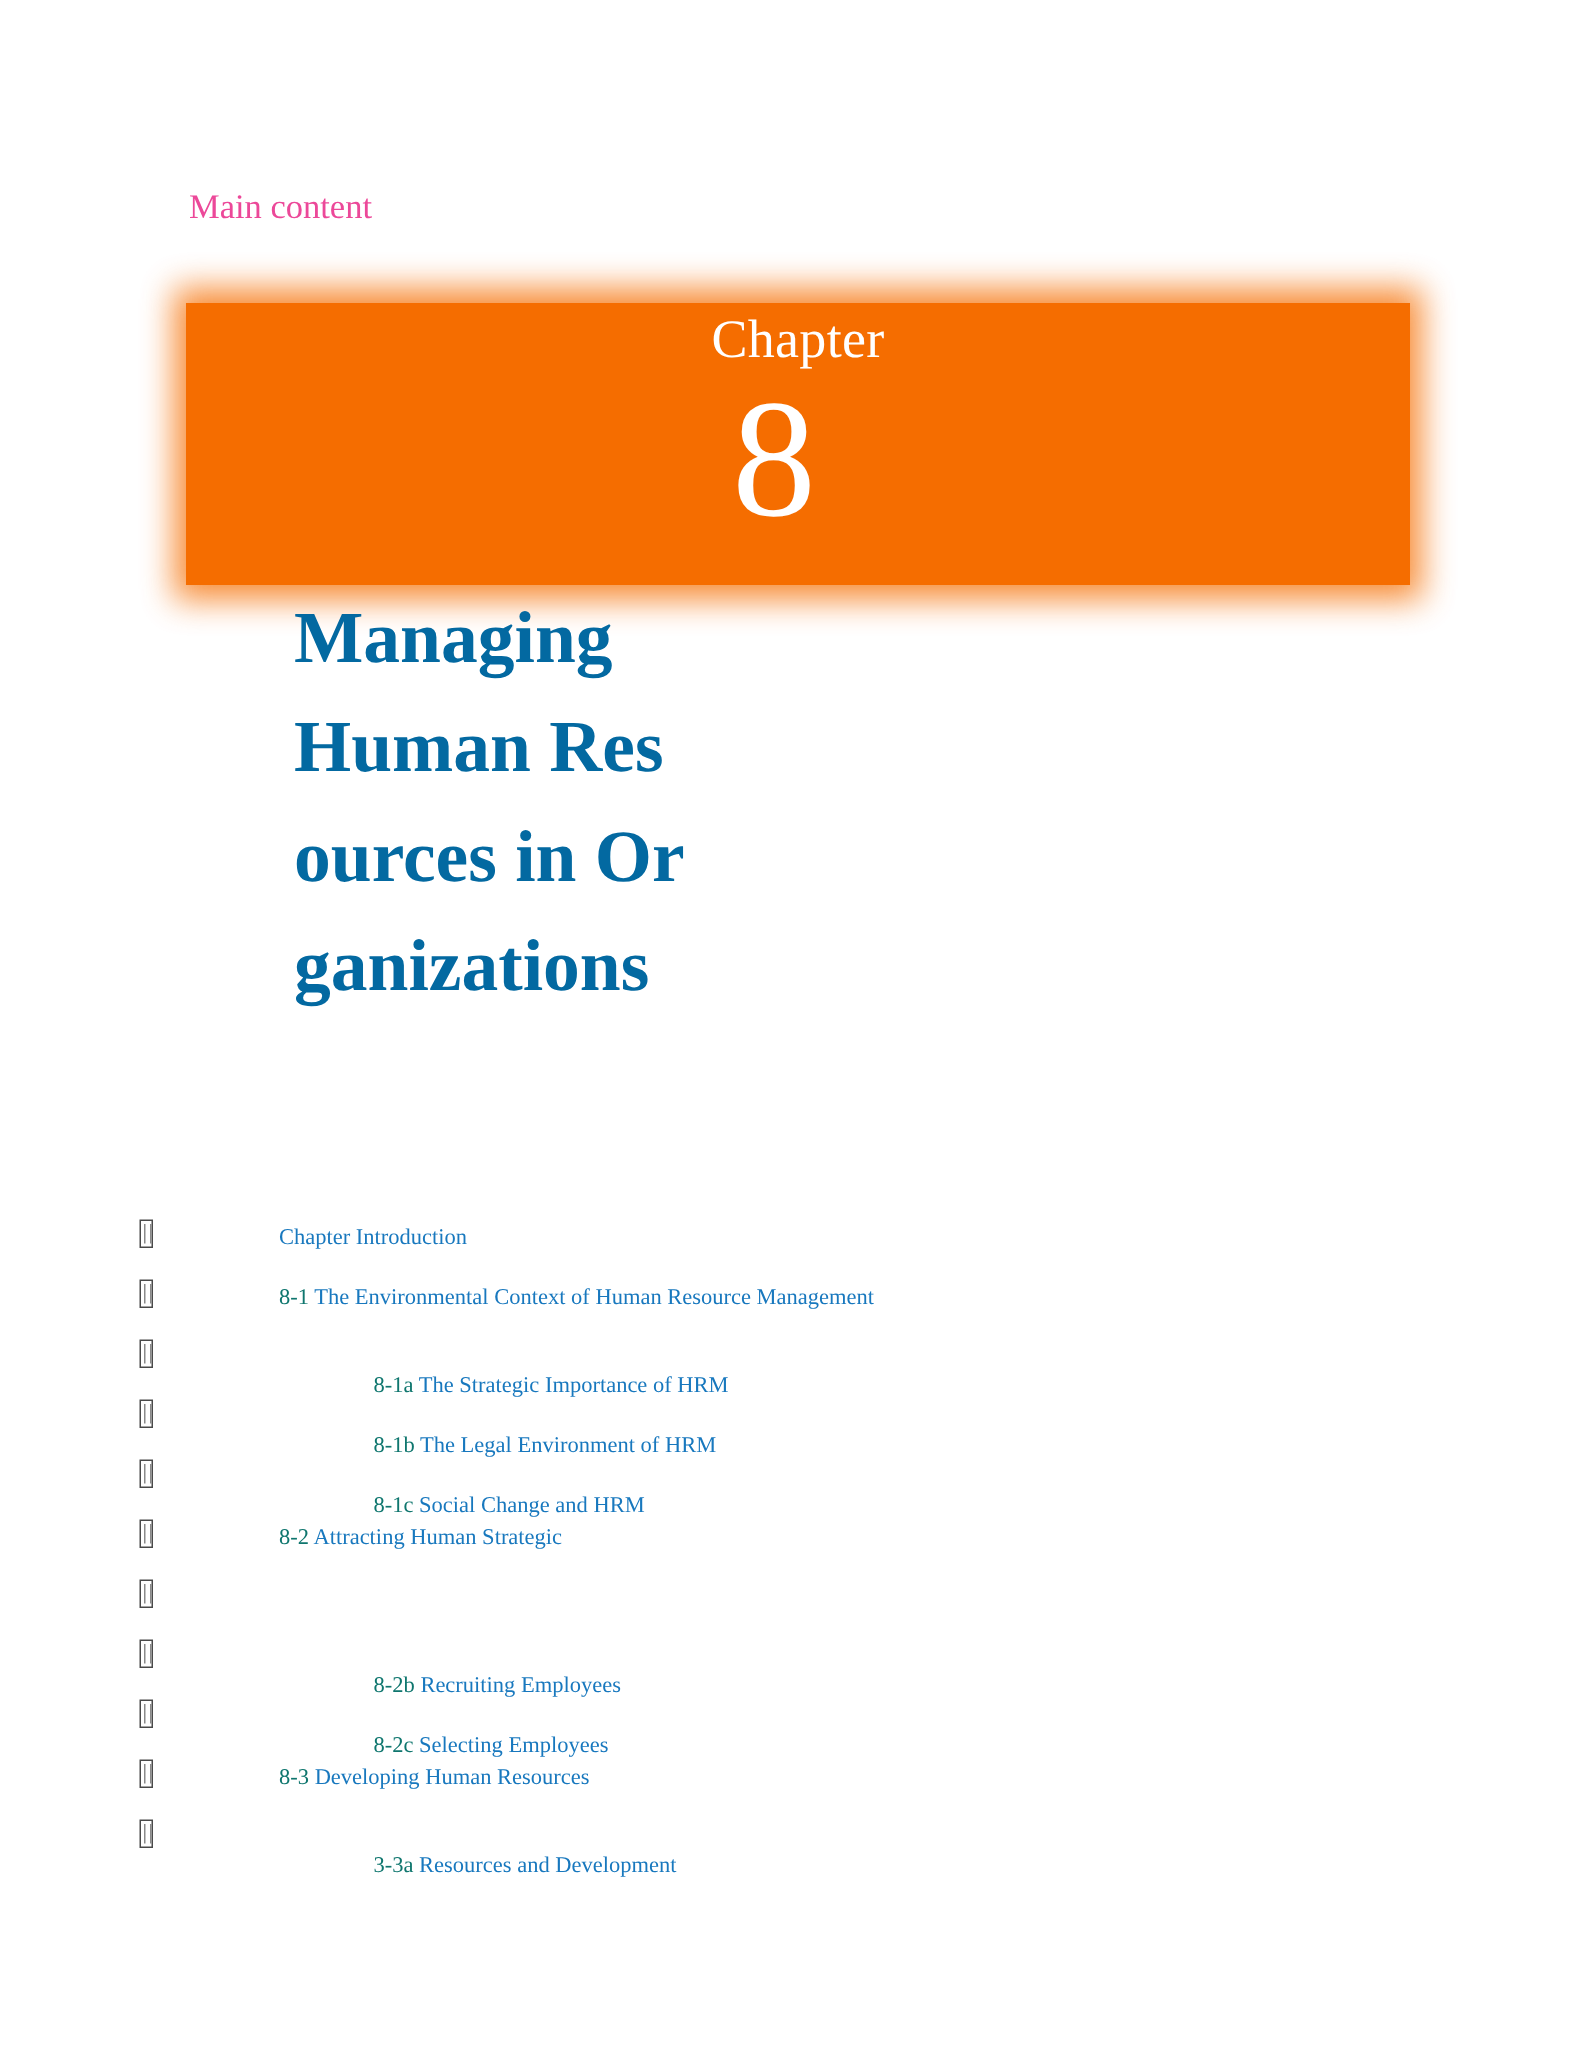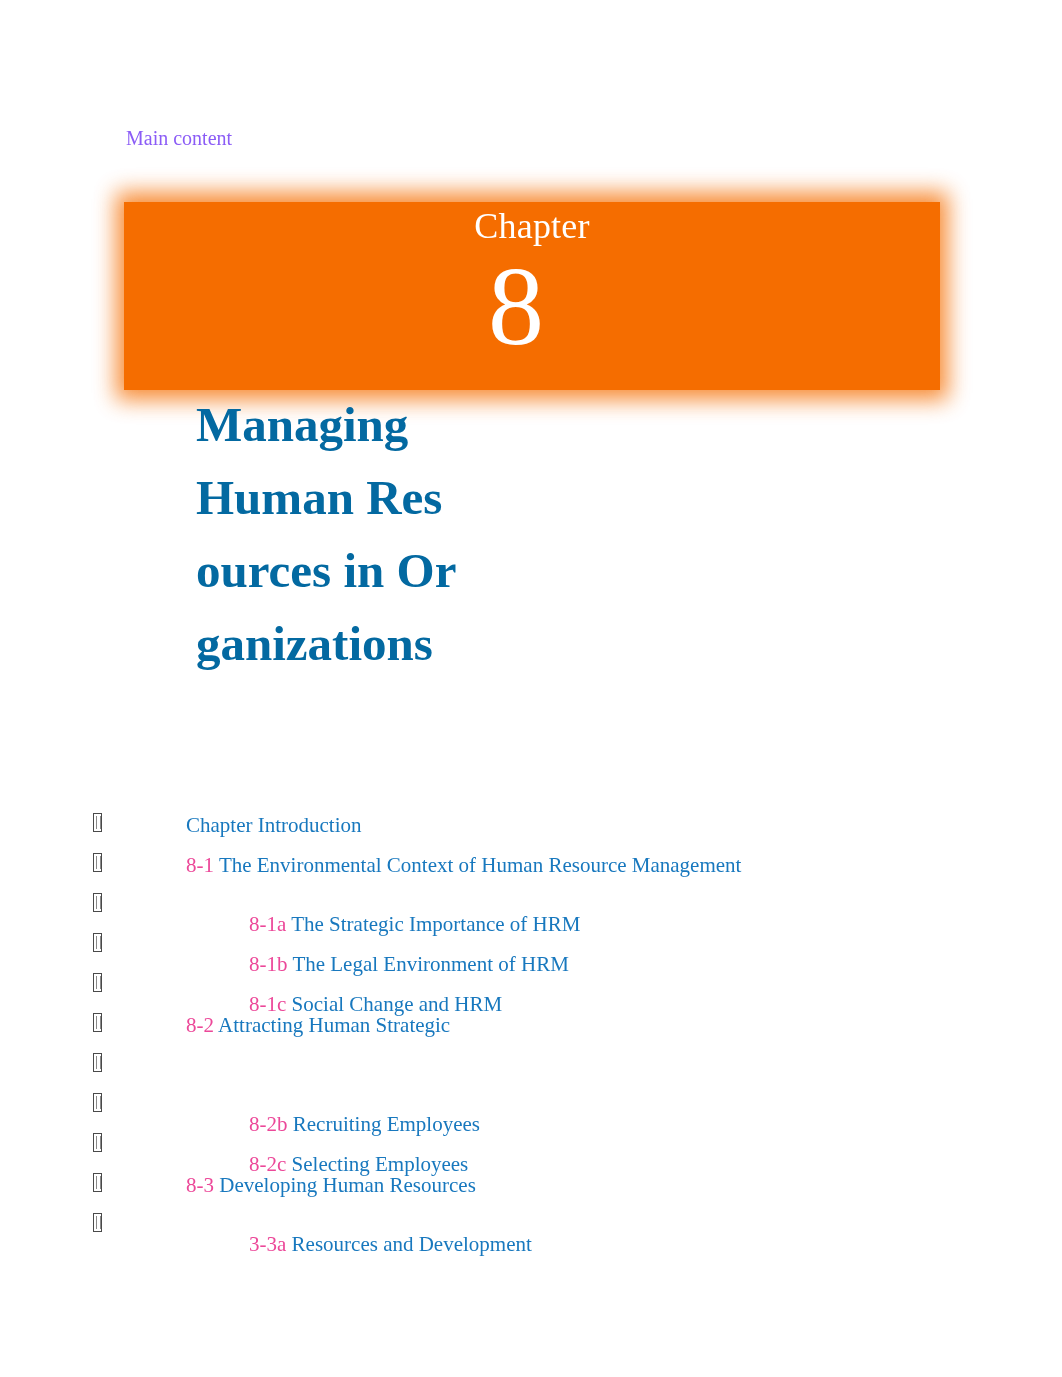--- a/index.html
+++ b/index.html
@@ -21,23 +21,23 @@
     position: absolute;
     inset: 0;
     background: #ffffff;
   }
 
   
   .main-content-link {
     position: absolute;
     left: 126px;
     top: 126px;
-    font-size: 20px;
+    font-size: 23px;
     line-height: 24px;
-    color: #8b5cf6;
+    color: #ec4899;
     white-space: nowrap;
     z-index: 4;
   }
 
   
   .chapter-banner-wrap {
     position: absolute;
     left: 124px;
     top: 158px;
     width: 816px;
@@ -132,28 +132,28 @@
     left: 2px;
     top: 2px;
     width: 3px;
     height: 13px;
     border-left: 1px solid #8a8a8a;
     border-right: 1px solid #8a8a8a;
   }
   .toc-text {
     position: absolute;
     top: 0;
-    font-size: 21px;
+    font-size: 15px;
     line-height: 40px;
   }
   .toc-text.level-1 { left: 186px; }
   .toc-text.level-2 { left: 249px; margin-top: 19px; }
 
   .toc-num {
-    color: #ec4899;
+    color: #0f766e;
   }
   .toc-link {
     color: #1878be;
     text-decoration: none;
   }
 </style>
 </head>
 <body>
 
 <div class="page">

